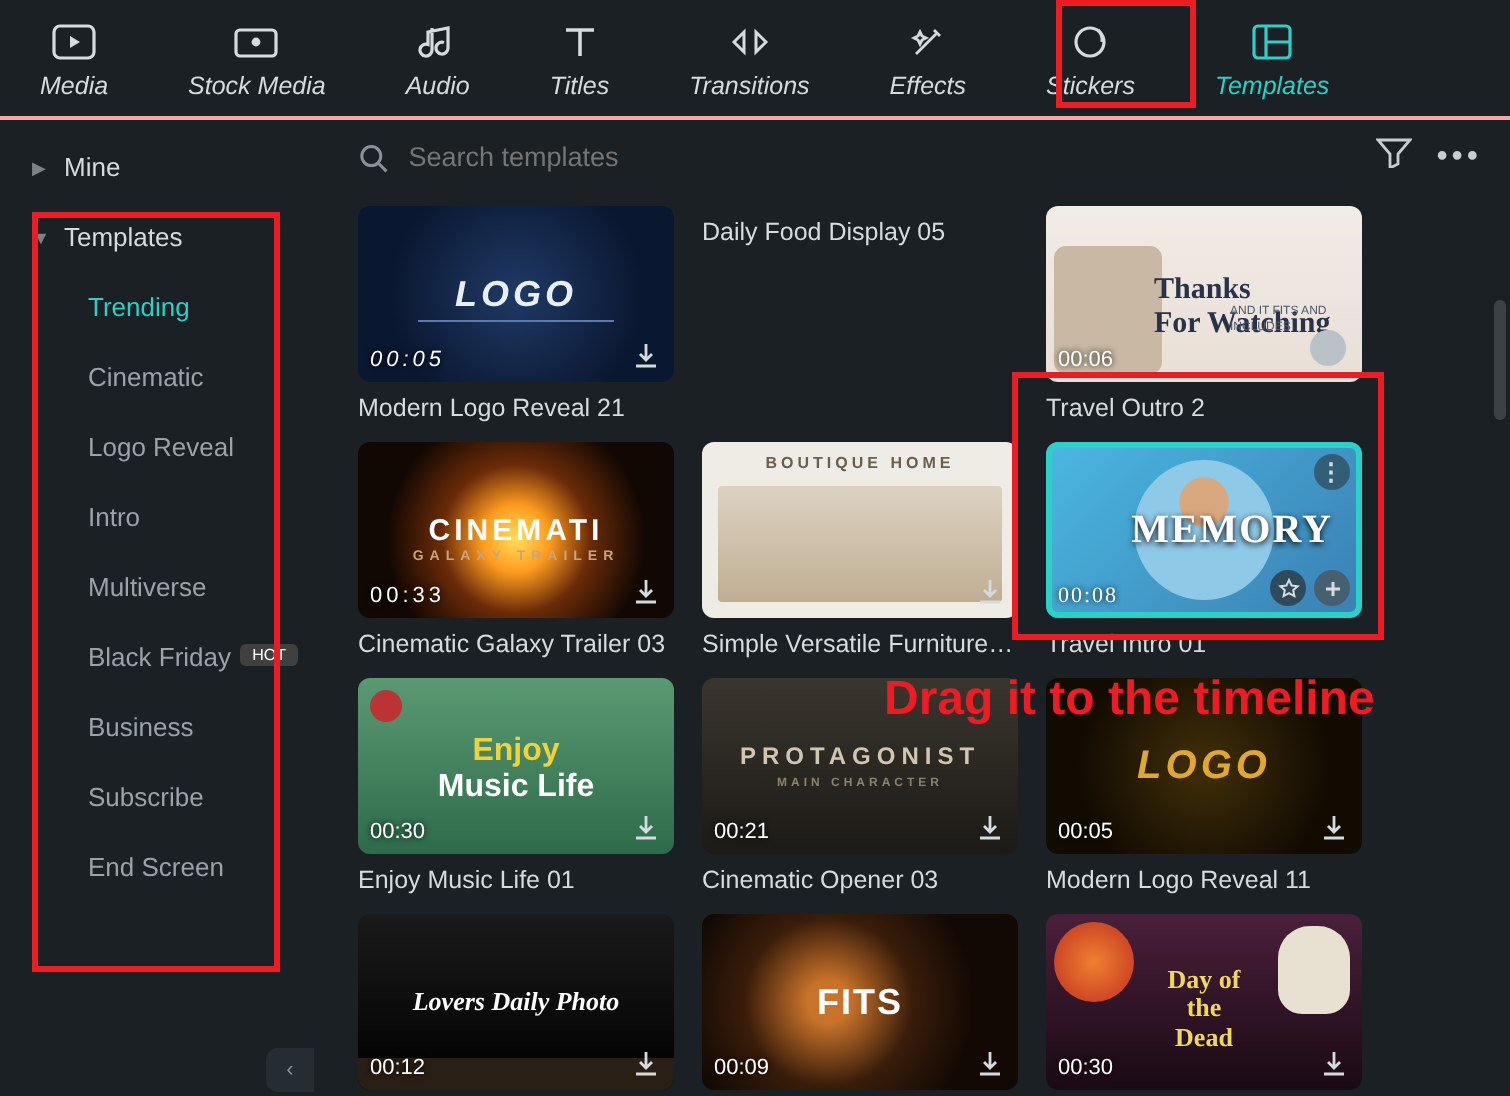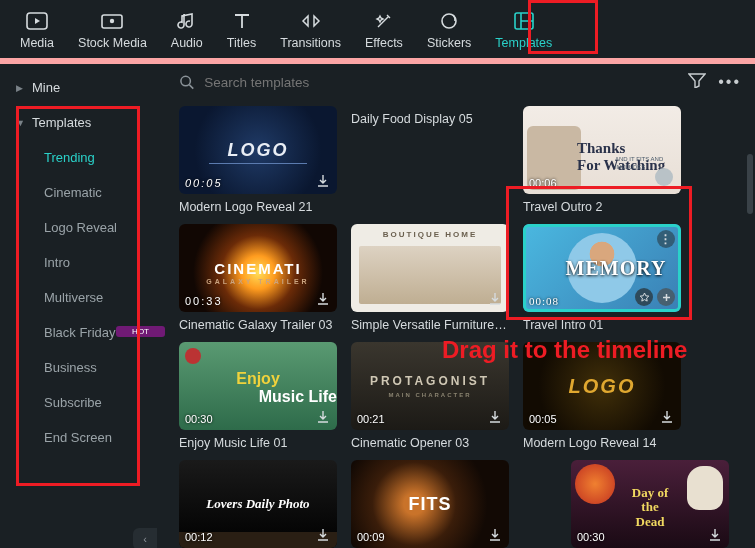--- a/index.html
+++ b/index.html
@@ -7,22 +7,23 @@
     width: 755px; height: 548px;
     background: #1a2024;
     font-family: -apple-system, "Segoe UI", Arial, sans-serif;
     color: #c8cdd0;
     overflow: hidden;
     position: relative;
   }
   .topbar {
     display: flex;
     padding: 6px 8px 0 8px;
-    gap: 0;
-    border-bottom: 6px solid #fca5a5;
+    gap: 16px;
+    border-bottom: 2px solid #fca5a5;
+    font-style: italic;
   }
   .tab {
     display: flex;
     flex-direction: column;
     align-items: center;
     padding: 4px 12px 8px;
     font-size: 12.5px;
     cursor: pointer;
     color: #d6dbde;
     position: relative;
@@ -44,22 +45,22 @@
     padding: 10px 16px 10px 22px;
     color: #b8bfc3;
     cursor: pointer;
     position: relative;
   }
   .side-row .caret { width: 10px; display:inline-block; margin-right:6px; color:#7a8288; font-size:9px;}
   .side-row.header { color: #d6dbde; padding-left:16px;}
   .side-sub { padding: 10px 16px 10px 44px; color:#9aa3a8; cursor:pointer; font-size:13px; position:relative;}
   .side-sub.active { color: #2ad1c9; }
   .badge-hot {
-    position:absolute; right:0; top:11px;
-    background:#701a75; color:#fff; font-size:8px; padding:1px 16px; border-radius:3px;
+    position:absolute; right:16px; top:11px;
+    background:#404040; color:#fff; font-size:8px; padding:1px 6px; border-radius:3px;
   }
   .collapse-btn {
     position:absolute; bottom:8px; right:8px;
     width:24px; height:22px; border-radius:6px 0 0 6px;
     background:#262d32; display:flex; align-items:center; justify-content:center;
     font-size:11px; color:#8a9298;
   }
   .content { flex:1; display:flex; flex-direction:column; overflow:hidden; position:relative;}
   .searchbar {
     display:flex; align-items:center; padding:8px 14px;
@@ -113,33 +114,33 @@
   .t5::before{content:''; position:absolute; inset:0; border:3px solid #2ad1c9; border-radius:6px; pointer-events:none;}
   .t5 .person{position:absolute; left:50%; top:50%; transform:translate(-50%,-50%); width:70px;height:70px;border-radius:50%; background:radial-gradient(circle at 50% 30%, #d9a77d 20%, transparent 21%), #8fc9e8;}
   .t5 .txt{position:relative; z-index:2; text-shadow:0 1px 3px #000;padding-left:28px;}
   .t5 .btns{position:absolute; right:6px; bottom:6px; display:flex; gap:4px; z-index:3;}
   .t5 .rbtn{width:18px;height:18px;border-radius:50%;background:#2a3a42cc;display:flex;align-items:center;justify-content:center;}
   .t5 .rbtn.add{background:#4a565ecc;}
   .t5 .more{position:absolute; right:6px; top:6px; width:18px;height:18px;border-radius:50%;background:#2a3a4299;display:flex;align-items:center;justify-content:center;z-index:3;font-size:12px;color:#d6dbde;}
   .t6 { background:linear-gradient(#5a9a72,#2e6b4a);}
   .t6 .ml{position:absolute; width:100%; text-align:center; top:28px; font-size:16px; font-family:'Arial Black',sans-serif;}
   .t6 .ml .y{color:#f0d23c;}
-  .t6 .ml2{position:absolute; width:100%; text-align:right; top:46px; font-size:16px; font-family:'Arial Black',sans-serif; color:#fff;}
+  .t6 .ml2{position:absolute; width:100%; text-align:center; top:46px; font-size:16px; font-family:'Arial Black',sans-serif; color:#fff;}
   .t6 .rec{position:absolute; left:6px; top:6px; width:16px;height:16px;border-radius:50%;background:#b33;}
   .t7 { background:linear-gradient(#3a362e,#1c1a16); color:#cfc7b4;}
   .t7 .pr{font-size:12px; letter-spacing:3px;}
   .t7 .pr2{font-size:6px; letter-spacing:2px; margin-top:4px; color:#8a8370;}
   .t8 { background:radial-gradient(circle at 50% 50%, #3a2a08 10%, #120b02 70%); color:#e0a830;}
   .t8 .lg{font-size:20px; font-style:italic; letter-spacing:2px;}
   .t9 { background:linear-gradient(#1a1a1a,#000);}
   .t9 .ph{position:absolute; inset:0; display:flex; align-items:center; justify-content:center; font-size:13px; color:#fff; font-family:'Brush Script MT',cursive; font-style:italic;}
   .t9 .strip{position:absolute; left:0; right:0; bottom:0; height:16px; background:#2a1f14;}
   .t10 { background:radial-gradient(circle at 40% 50%, #c9732a 10%, #3a1d0a 40%, #120904 70%); color:#fff;}
   .t10 .st{font-size:18px; font-family:'Arial Black',sans-serif; letter-spacing:1px;}
-  .t11 { background:linear-gradient(#4a1f3a,#1a0a14);margin-left:48px;}
+  .t11 { background:linear-gradient(#4a1f3a,#1a0a14);}
   .t11 .dd{position:absolute; width:100%; text-align:center; top:26px; font-size:13px; color:#f0d860; font-family:Georgia,serif; line-height:1.1;}
   .t11 .flower{position:absolute; left:4px; top:4px; width:40px;height:40px;border-radius:50%;background:radial-gradient(#f08030,#c03020);}
   .t11 .skull{position:absolute; right:6px; top:6px; width:36px;height:44px;background:#e8e0d0;border-radius:16px 16px 12px 12px;}
 
   
   .hl-red { position:absolute; border:3px solid #ed1c24; pointer-events:none; z-index:50;}
   .anno-text { position:absolute; color:#ed1c24; font-size:24px; font-weight:700; z-index:50; font-family:Arial,sans-serif;}
 </style>
 </head>
 <body>
@@ -371,21 +372,21 @@
       <div class="card">
         <div class="thumb t8">
           <span class="lg">LOGO</span>
           <span class="dur">00:05</span>
           <span class="dl">
               <svg width="14" height="14" viewBox="0 0 14 14">
                 <path d="M7 1 v8 M4 6 l3 3 l3 -3 M2 12 h10" stroke="#d6dbde" stroke-width="1.4" fill="none"></path>
               </svg>
             </span>
         </div>
-        <div class="title">Modern Logo Reveal 14</div>
+        <div class="title">Modern Logo Reveal 11</div>
       </div>
 
       <div class="card">
         <div class="thumb t9">
           <div class="ph">Lovers Daily Photo</div>
           <div class="strip"></div>
           <span class="dur">00:12</span>
           <span class="dl">
               <svg width="14" height="14" viewBox="0 0 14 14">
                 <path d="M7 1 v8 M4 6 l3 3 l3 -3 M2 12 h10" stroke="#d6dbde" stroke-width="1.4" fill="none"></path>

